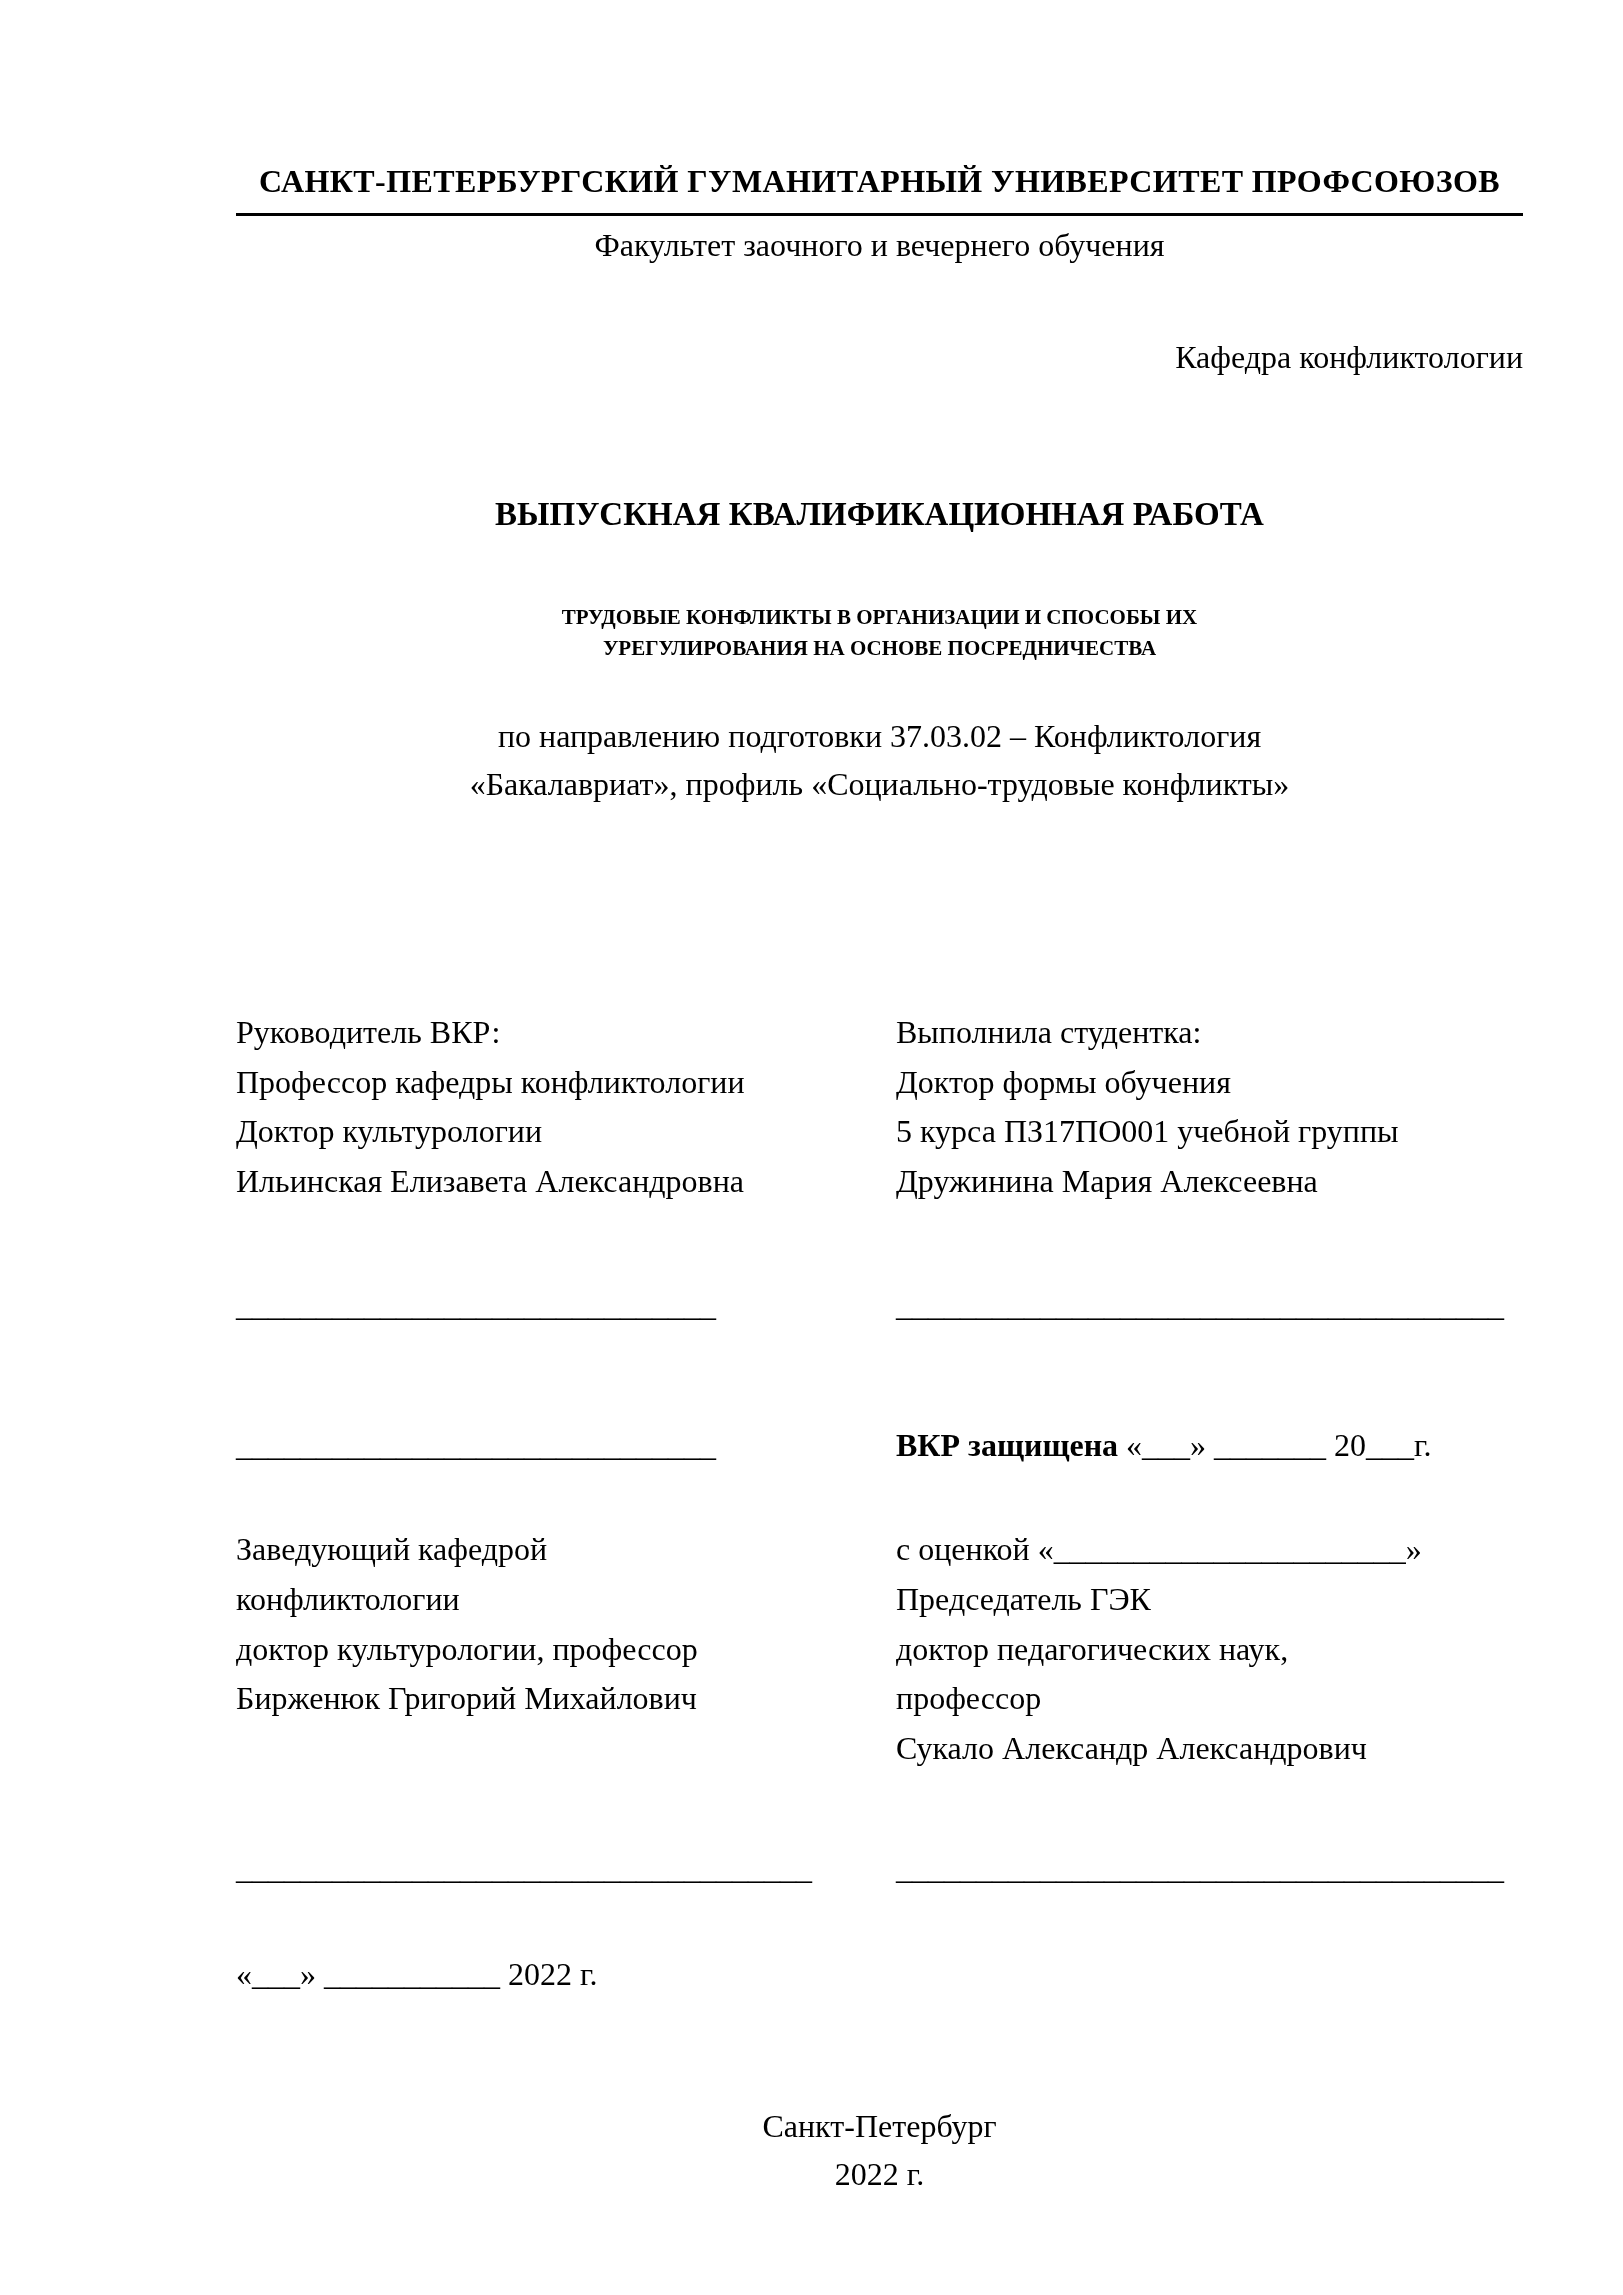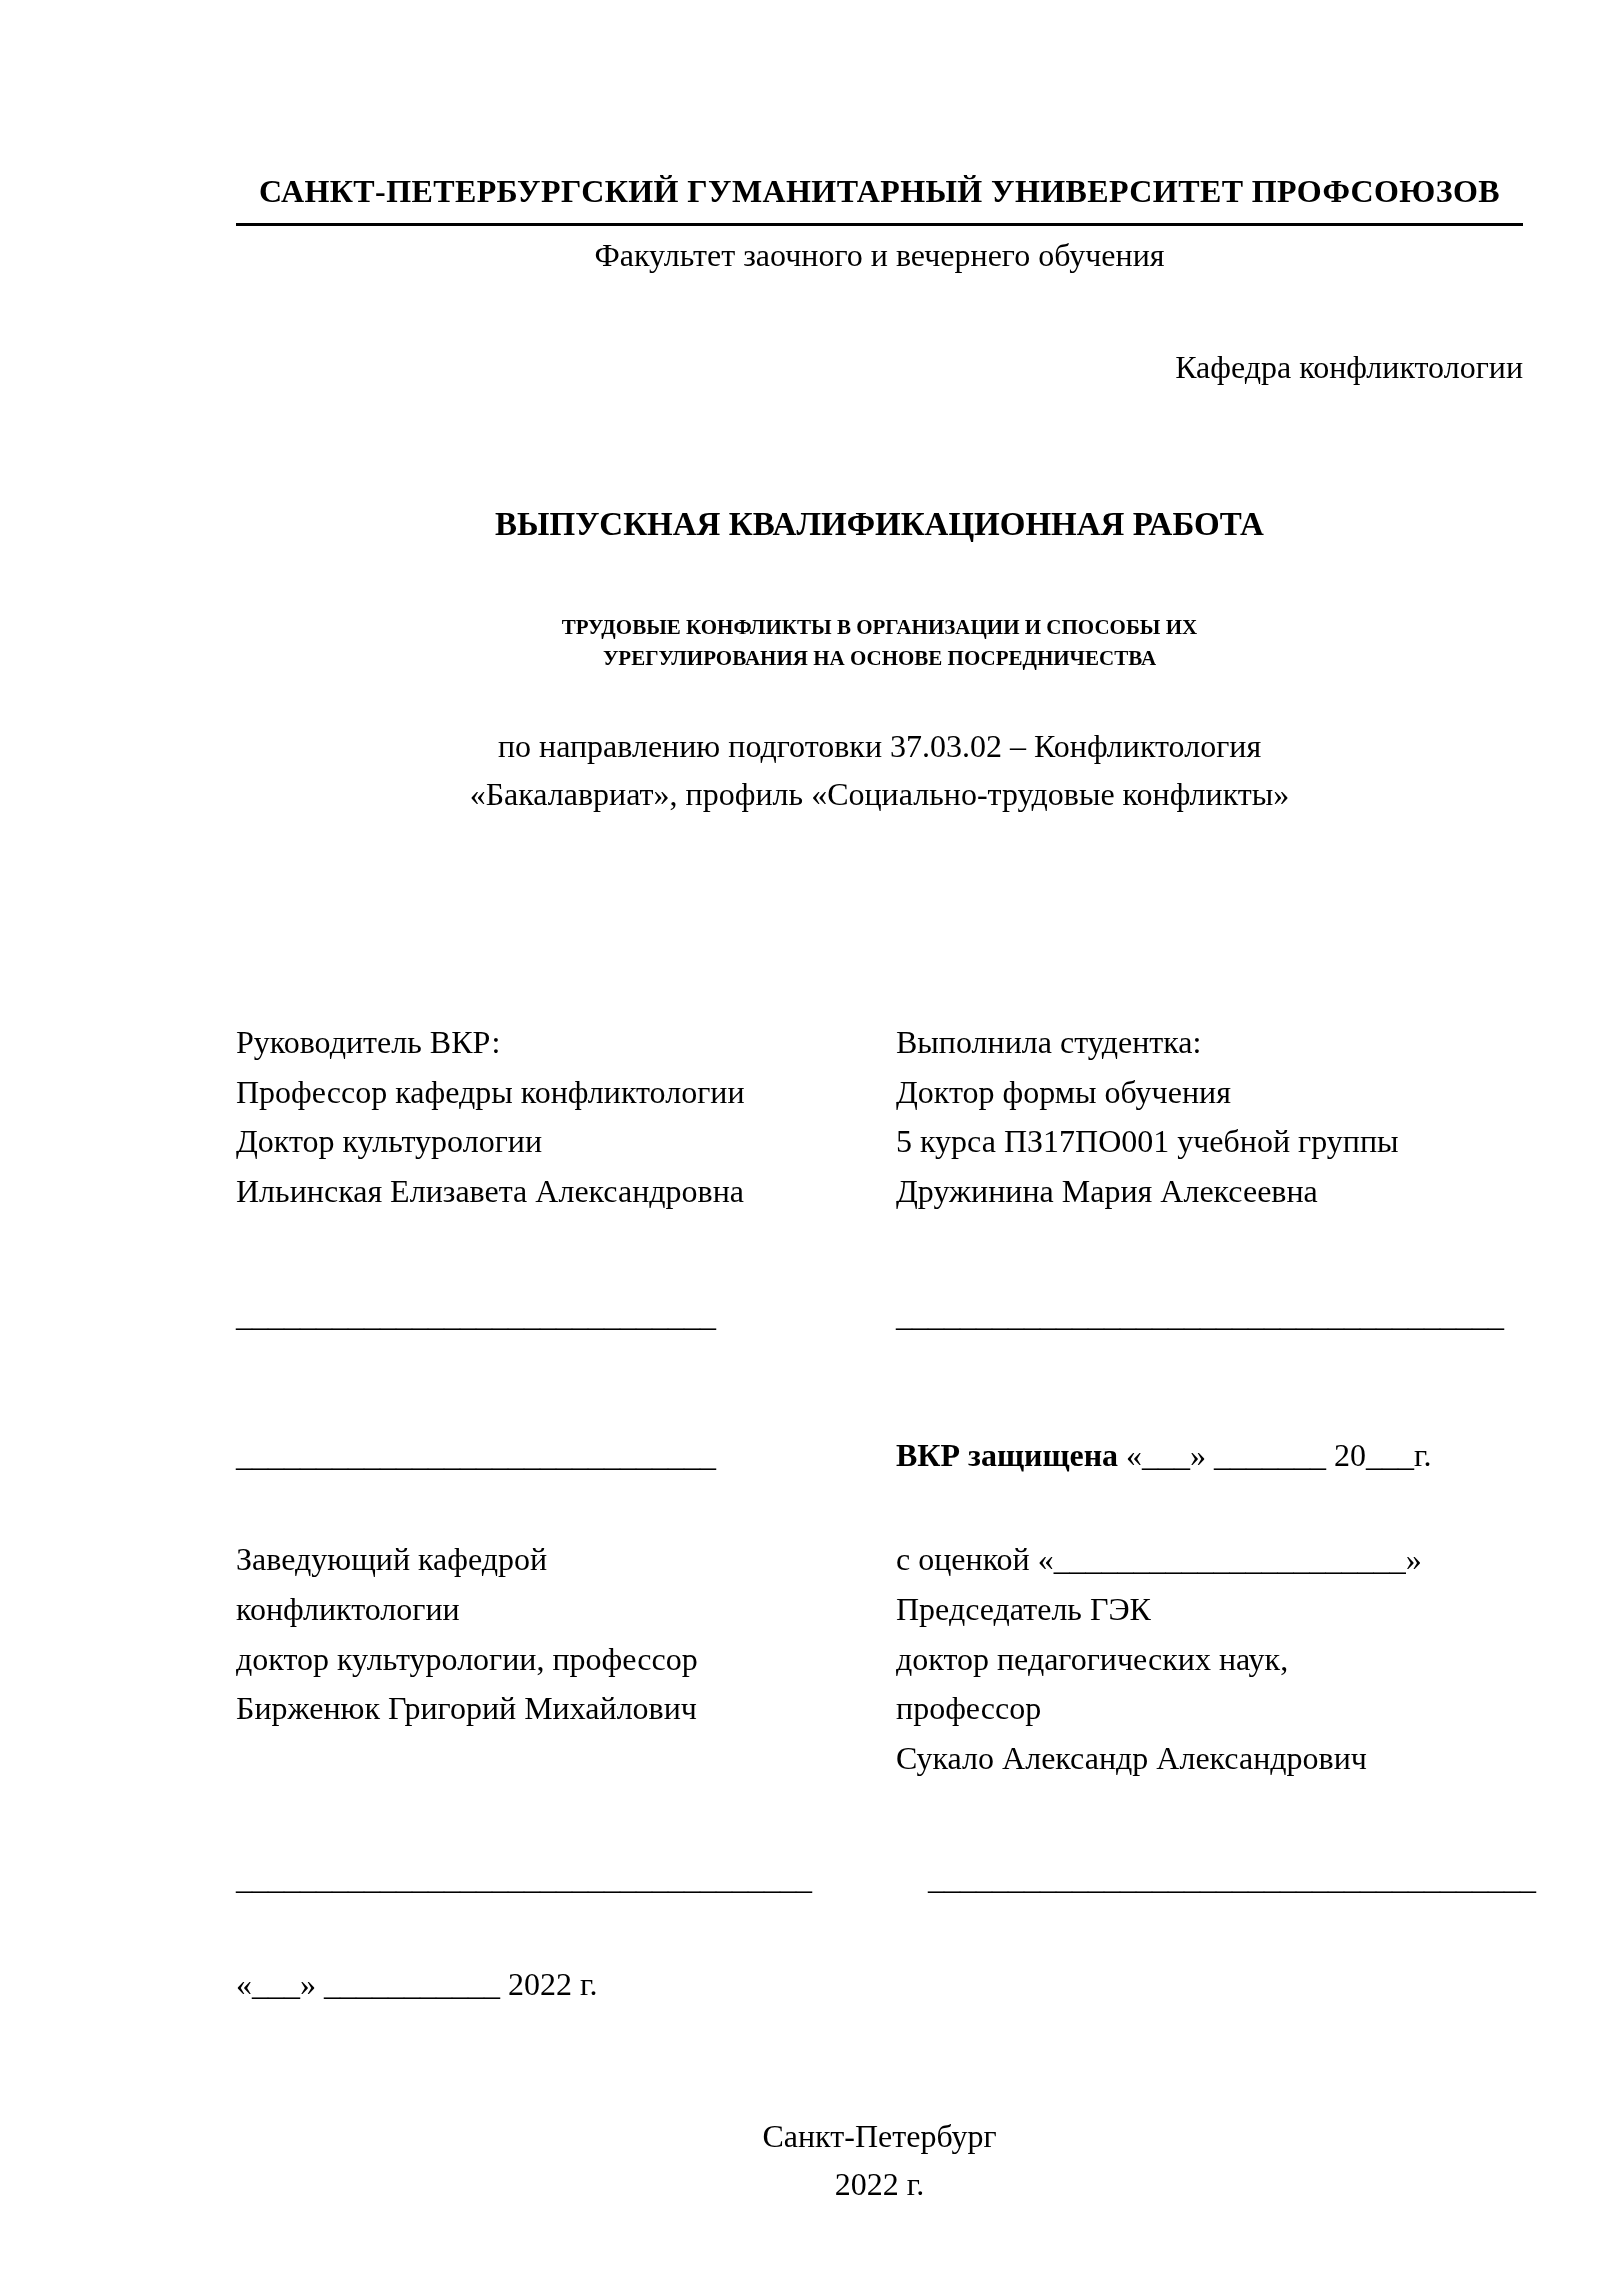--- a/index.html
+++ b/index.html
@@ -12,21 +12,21 @@
     width: 1623px;
     height: 2295px;
     background: #ffffff;
     font-family: "Liberation Serif", "DejaVu Serif", serif;
     color: #000000;
     overflow: hidden;
   }
   .content {
     position: absolute;
     left: 236px;
-    top: 167px;
+    top: 157px;
     width: 1287px;
     font-size: 32px;
     line-height: 1.55;
   }
   .university {
     font-weight: bold;
     text-align: center;
     font-size: 32px;
     letter-spacing: 0.4px;
     white-space: nowrap;
@@ -63,21 +63,21 @@
     line-height: 1.5;
   }
   .cols {
     display: grid;
     grid-template-columns: 660px auto;
   }
   .cols-1 { margin-top: 200px; }
   .cols-2 { margin-top: 55px; }
   .sig-row-1 { margin-top: 75px; }
   .sig-row-2 { margin-top: 90px; }
-  .sig-row-3 { margin-top: 71px; gap: 32px; }
+  .sig-row-3 { margin-top: 71px; }
   .sig {
     white-space: nowrap;
     letter-spacing: 0;
   }
   .bold { font-weight: bold; }
   .date-line { margin-top: 56px; }
   .footer {
     text-align: center;
     margin-top: 102px;
     line-height: 1.5;

